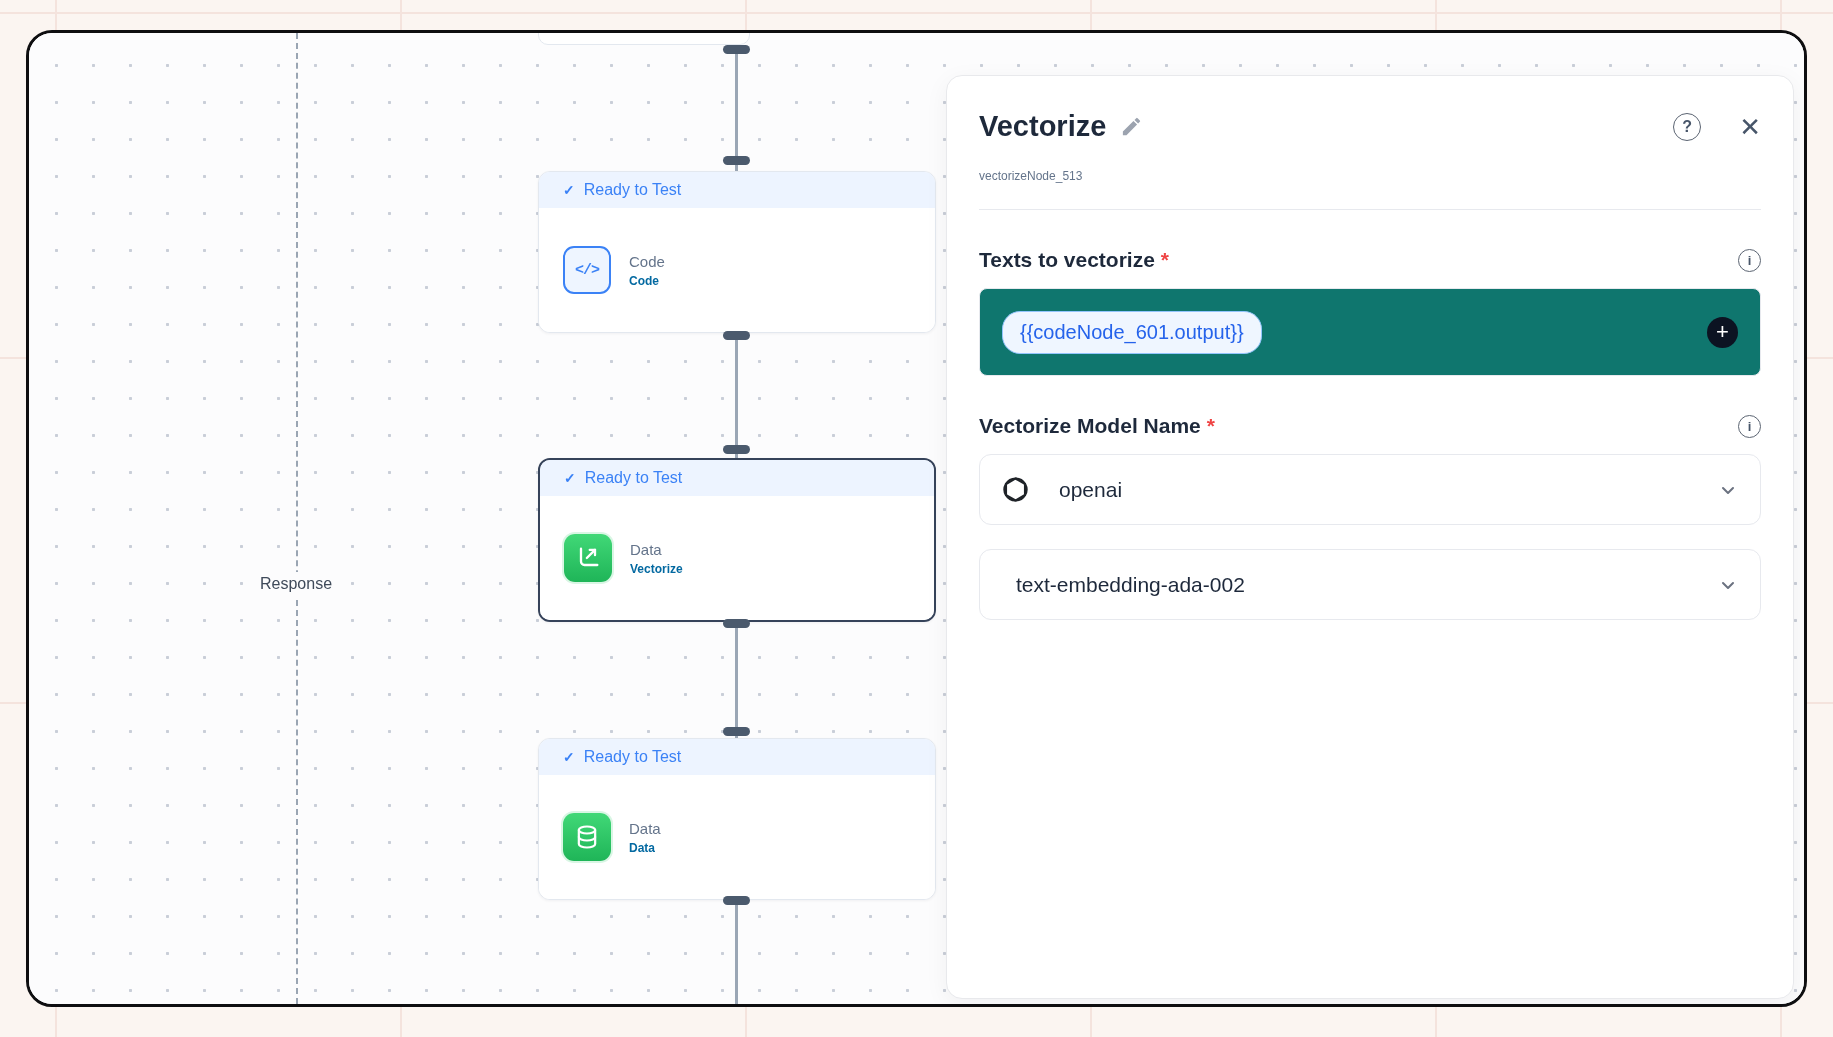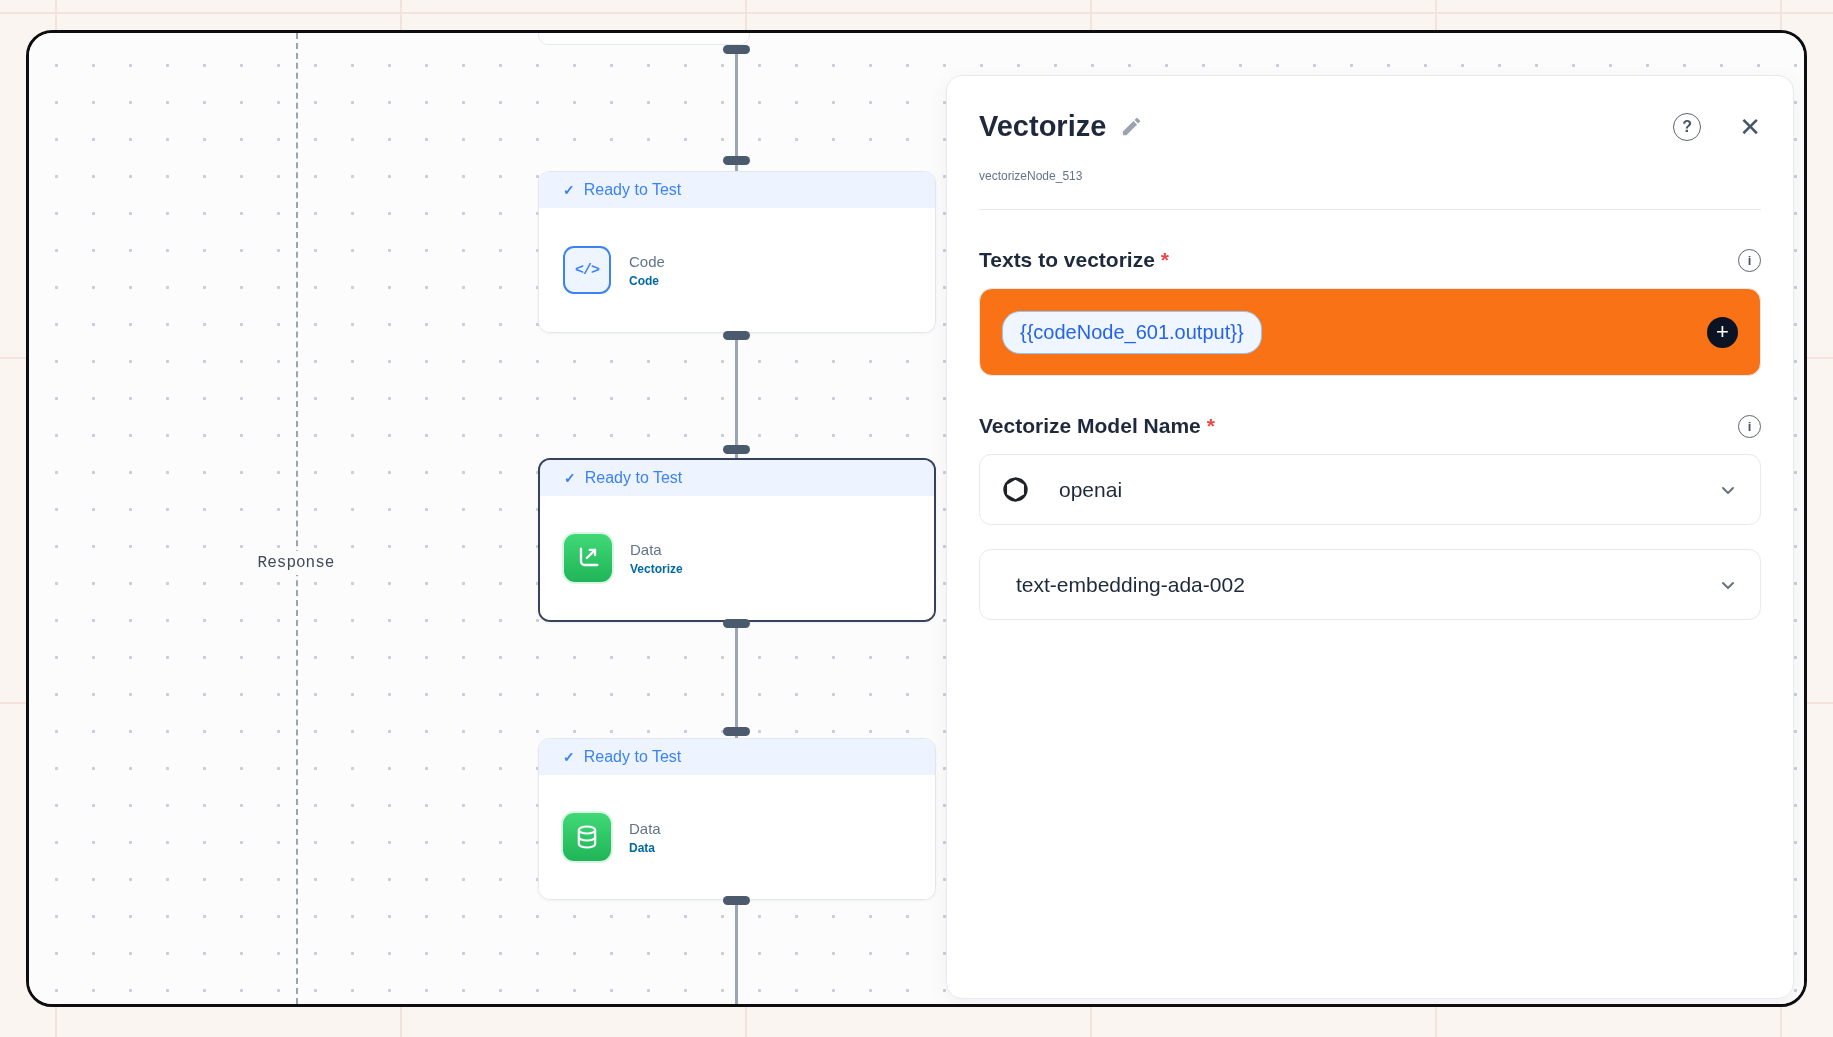--- a/index.html
+++ b/index.html
@@ -28,22 +28,22 @@
     background-color:#fcfcfd;
     background-image:radial-gradient(#c9ced8 1.4px, transparent 1.5px);
     background-size:37px 37px;
     background-position:9px 14px;
   }
   .dash-line {
     position:absolute; left:267px; top:0; bottom:0; width:0;
     border-left:2px dashed #9aa5b3;
   }
   .response-label {
-    position:absolute; left:267px; top:530px; transform:translate(-50%,-50%);
-    background:#fcfcfd; padding:3px 8px; color:#3f4a5a; font-size:16px;font-family:Liberation Mono, monospace;
+    position:absolute; left:267px; top:551px; transform:translate(-50%,-50%);
+    background:#fcfcfd; padding:3px 8px; color:#3f4a5a; font-size:16px;
   }
 
   
   .cline { position:absolute; left:706px; width:3px; background:#9aa6b5; z-index:1; }
   .chandle {
     position:absolute; left:694px; width:27px; height:9px; border-radius:5px;
     background:#4b5a6d; z-index:4;
   }
 
   .partial-card {
@@ -104,22 +104,22 @@
   .field-label { font-size:21px; font-weight:600; color:#1e293b; }
   .req { color:#ef4444; margin-left:6px; font-size:21px; font-weight:600; }
   .info-icon {
     margin-left:auto; width:23px; height:23px; border:1.6px solid #5b6472;
     border-radius:50%; color:#475569; font-size:13px; font-weight:600;
     display:flex; align-items:center; justify-content:center; cursor:pointer;
     font-style:normal;
   }
 
   .texts-input {
-    margin-top:16px; height:88px; border:1px solid #e7e9ee; border-radius:13px;
-    display:flex; align-items:center; padding:0 22px; background:#f97316; cursor:text;
+    margin-top:16px; height:88px; border:1px solid #e7e9ee; border-radius:8px;
+    display:flex; align-items:center; padding:0 22px; background:#0f766e; cursor:text;
   }
   .token-chip {
     background:#eff6ff; border:1.5px solid #93c5fd; border-radius:18px;
     color:#2563eb; font-size:20px; padding:9px 17px; cursor:pointer;
   }
   .plus-btn {
     margin-left:auto; width:31px; height:31px; border-radius:50%;
     background:#0c1322; color:#fff; font-size:22px; line-height:1;
     display:flex; align-items:center; justify-content:center; cursor:pointer;
   }

